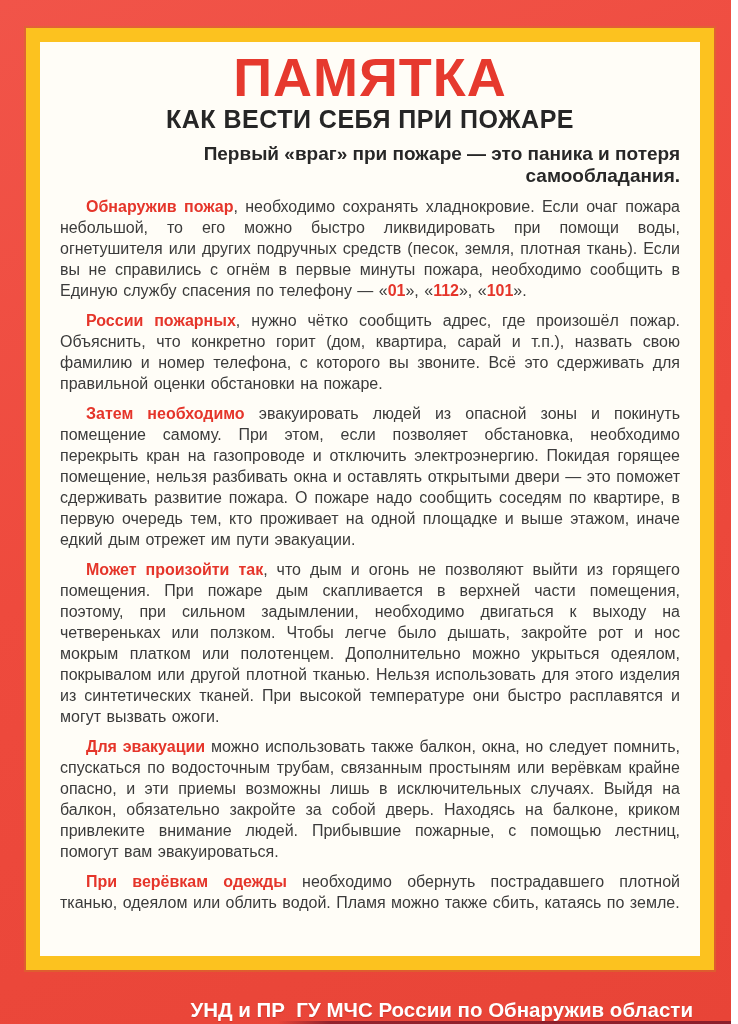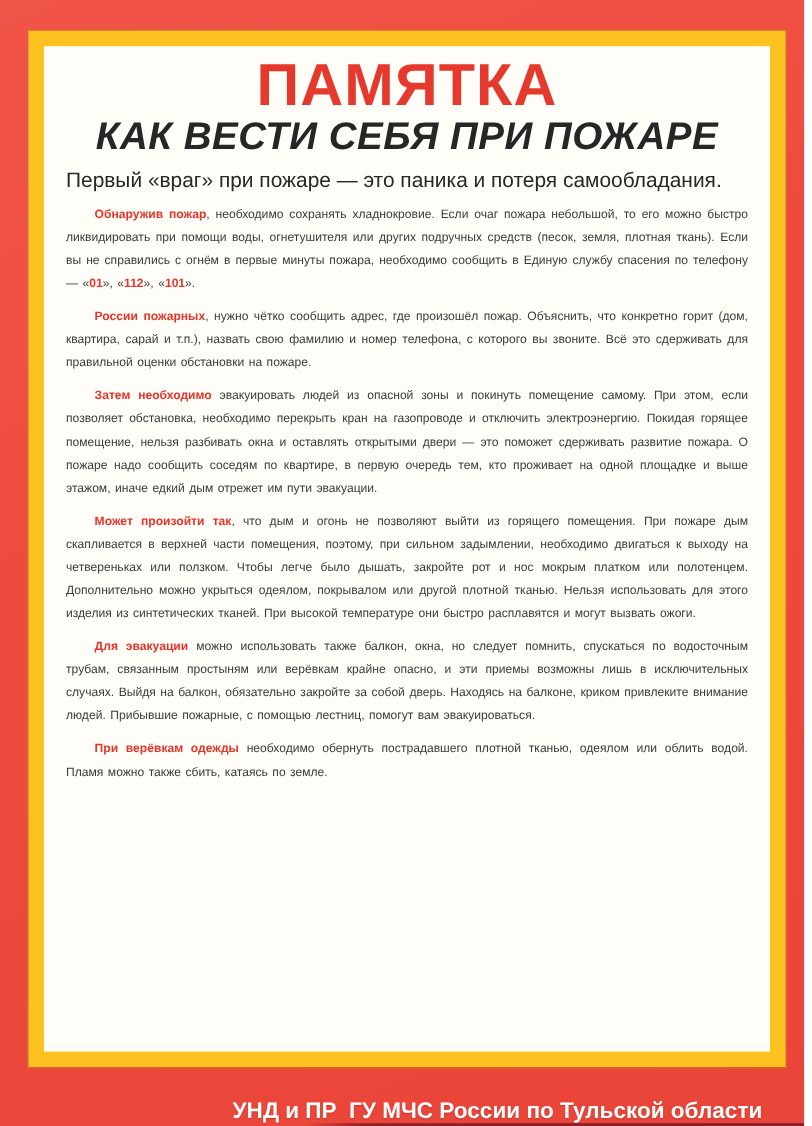--- a/index.html
+++ b/index.html
@@ -25,37 +25,36 @@
     text-align:center;
     font-size:54px;
     line-height:1.0;
     font-weight:bold;
     letter-spacing:1px;
     color:#e6392e;
   }
   .subtitle{
     margin:2px 0 0 0;
     text-align:center;
-    font-size:35px;
+    font-size:25px;
     line-height:1.05;
     font-weight:bold;
     letter-spacing:0.5px;
     color:#262626;
-    font-style:italic;
   }
   .intro{
     margin:11px 0 0 0;
-    text-align:left;
+    text-align:right;
     font-size:19px;
-    font-weight:normal;
+    font-weight:bold;
     color:#272727;
   }
   .para{
     margin:9px 0 0 0;
-    font-size:11px;
+    font-size:16px;
     line-height:21px;
     text-align:justify;
     text-indent:26px;
     color:#3b3b3b;
     word-spacing:1px;
   }
   .lead{
     font-weight:bold;
     color:#e5352a;
   }
@@ -103,18 +102,18 @@
 
     <p class="para"><span class="lead">Может произойти так</span><span>, что дым и огонь не позволяют выйти из горящего помещения. При пожаре дым скапливается в верхней части помещения, поэтому, при сильном задымлении, необходимо двигаться к выходу на четвереньках или ползком. Чтобы легче было дышать, закройте рот и нос мокрым платком или полотенцем. Дополнительно можно укрыться одеялом, покрывалом или другой плотной тканью. Нельзя использовать для этого изделия из синтетических тканей. При высокой температуре они быстро расплавятся и могут вызвать ожоги.</span></p>
 
     <p class="para"><span class="lead">Для эвакуации</span><span> можно использовать также балкон, окна, но следует помнить, спускаться по водосточным трубам, связанным простыням или верёвкам крайне опасно, и эти приемы возможны лишь в исключительных случаях. Выйдя на балкон, обязательно закройте за собой дверь. Находясь на балконе, криком привлеките внимание людей. Прибывшие пожарные, с помощью лестниц, помогут вам эвакуироваться.</span></p>
 
     <p class="para"><span class="lead">При верёвкам одежды</span><span> необходимо обернуть пострадавшего плотной тканью, одеялом или облить водой. Пламя можно также сбить, катаясь по земле.</span></p>
 
   </div>
 
   <div class="footer">
-    <div class="footer-line">УНД и ПР  ГУ МЧС России по Тульской области</div>
+    <div class="footer-line">УНД и ПР  ГУ МЧС России по Обнаружив области</div>
   </div>
 
   <div class="photo-edge"></div>
 
 </div>
 
 </body></html>

